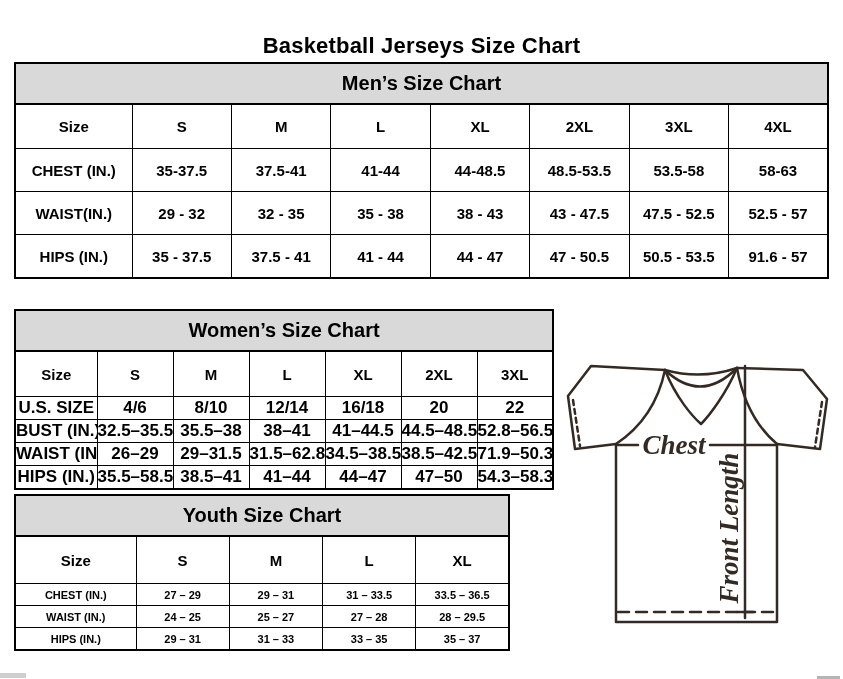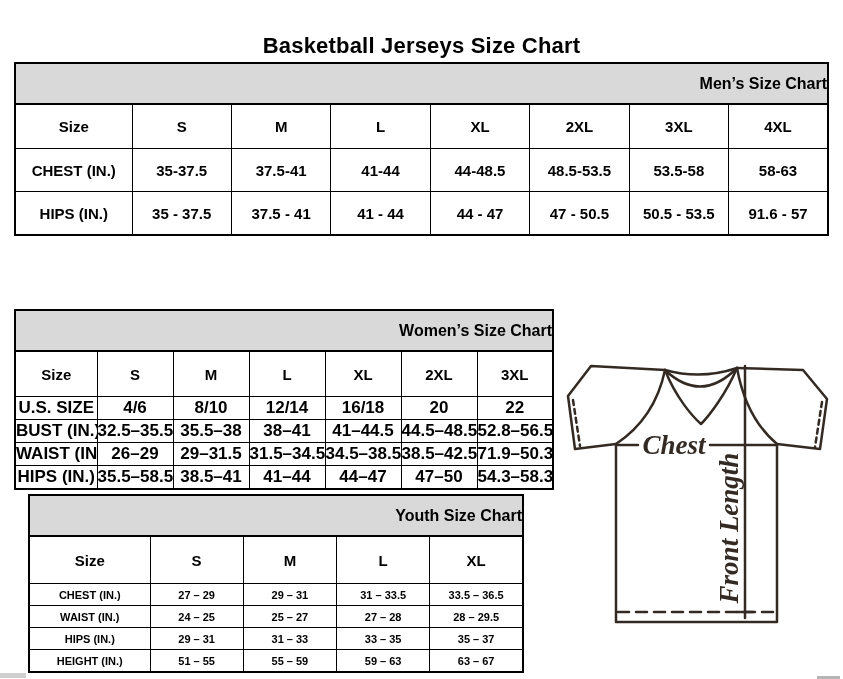--- a/index.html
+++ b/index.html
@@ -12,31 +12,31 @@
     font-size:22px;font-weight:bold;letter-spacing:0.2px;margin-top:28px;
   }
   table{
     border-collapse:collapse;table-layout:fixed;position:absolute;background:#fff;
     border:2px solid #000;
   }
   th,td{
     border:1px solid #000;text-align:center;vertical-align:middle;
     font-weight:bold;color:#000;padding:0;overflow:hidden;white-space:nowrap;
   }
-  .chart-title-row td{background:#d9d9d9;font-size:16px;height:39px;border-bottom:2px solid #000;text-align:right;}
+  .chart-title-row td{background:#d9d9d9;font-size:20px;height:39px;border-bottom:2px solid #000;}
   
   .mens{left:14px;top:62px;width:815px;}
   .mens .size-row th{height:43px;font-size:15px;}
   .mens .data-row td{height:42px;font-size:15px;}
   
   .womens{left:14px;top:298px;width:540px;margin-top:11px;}
   .womens .size-row th{height:44px;font-size:15px;}
   .womens .data-row td{height:22px;font-size:17px;}
   
-  .youth{left:28px;top:494px;width:496px;}
+  .youth{left:14px;top:494px;width:496px;}
   .youth .size-row th{height:46px;font-size:15px;}
   .youth .data-row td{height:21px;font-size:11px;}
   
   .jersey-wrap{position:absolute;left:558px;top:356px;width:285px;height:280px;}
   .jersey-wrap svg{display:block;}
   .diagram-text{
     font-family:"Liberation Serif",serif;font-style:italic;font-weight:bold;
     font-size:27px;fill:#342a24;
   }
   
@@ -77,20 +77,30 @@
       <td>CHEST (IN.)</td>
       <td>35-37.5</td>
       <td>37.5-41</td>
       <td>41-44</td>
       <td>44-48.5</td>
       <td>48.5-53.5</td>
       <td>53.5-58</td>
       <td>58-63</td>
     </tr>
     <tr class="data-row">
+      <td>WAIST(IN.)</td>
+      <td>29 - 32</td>
+      <td>32 - 35</td>
+      <td>35 - 38</td>
+      <td>38 - 43</td>
+      <td>43 - 47.5</td>
+      <td>47.5 - 52.5</td>
+      <td>52.5 - 57</td>
+    </tr>
+    <tr class="data-row">
       <td>HIPS (IN.)</td>
       <td>35 - 37.5</td>
       <td>37.5 - 41</td>
       <td>41 - 44</td>
       <td>44 - 47</td>
       <td>47 - 50.5</td>
       <td>50.5 - 53.5</td>
       <td>91.6 - 57</td>
     </tr>
   </tbody>
@@ -134,21 +144,21 @@
       <td>35.5–38</td>
       <td>38–41</td>
       <td>41–44.5</td>
       <td>44.5–48.5</td>
       <td>52.8–56.5</td>
     </tr>
     <tr class="data-row">
       <td>WAIST (IN.)</td>
       <td>26–29</td>
       <td>29–31.5</td>
-      <td>31.5–34.5</td>
+      <td>31.5–62.8</td>
       <td>34.5–38.5</td>
       <td>38.5–42.5</td>
       <td>71.9–50.3</td>
     </tr>
     <tr class="data-row">
       <td>HIPS (IN.)</td>
       <td>35.5–58.5</td>
       <td>38.5–41</td>
       <td>41–44</td>
       <td>44–47</td>
@@ -191,27 +201,20 @@
       <td>27 – 28</td>
       <td>28 – 29.5</td>
     </tr>
     <tr class="data-row">
       <td>HIPS (IN.)</td>
       <td>29 – 31</td>
       <td>31 – 33</td>
       <td>33 – 35</td>
       <td>35 – 37</td>
     </tr>
-    <tr class="data-row">
-      <td>HEIGHT (IN.)</td>
-      <td>51 – 55</td>
-      <td>55 – 59</td>
-      <td>59 – 63</td>
-      <td>63 – 67</td>
-    </tr>
   </tbody>
 </table>
 
 <div class="jersey-wrap">
   <svg width="285" height="280" viewBox="0 0 285 280" xmlns="http://www.w3.org/2000/svg">
     <g fill="none" stroke="#342a24" stroke-width="2.5" stroke-linejoin="round" stroke-linecap="round">
 
       <path d="M107,14 L33,10 L10,40 L17,93 L58,88 L58,266 L219,266 L219,88 L262,93 L269,43 L245,14 L179,12"></path>
 
       <path d="M107,14 Q143,24 179,12"></path>

